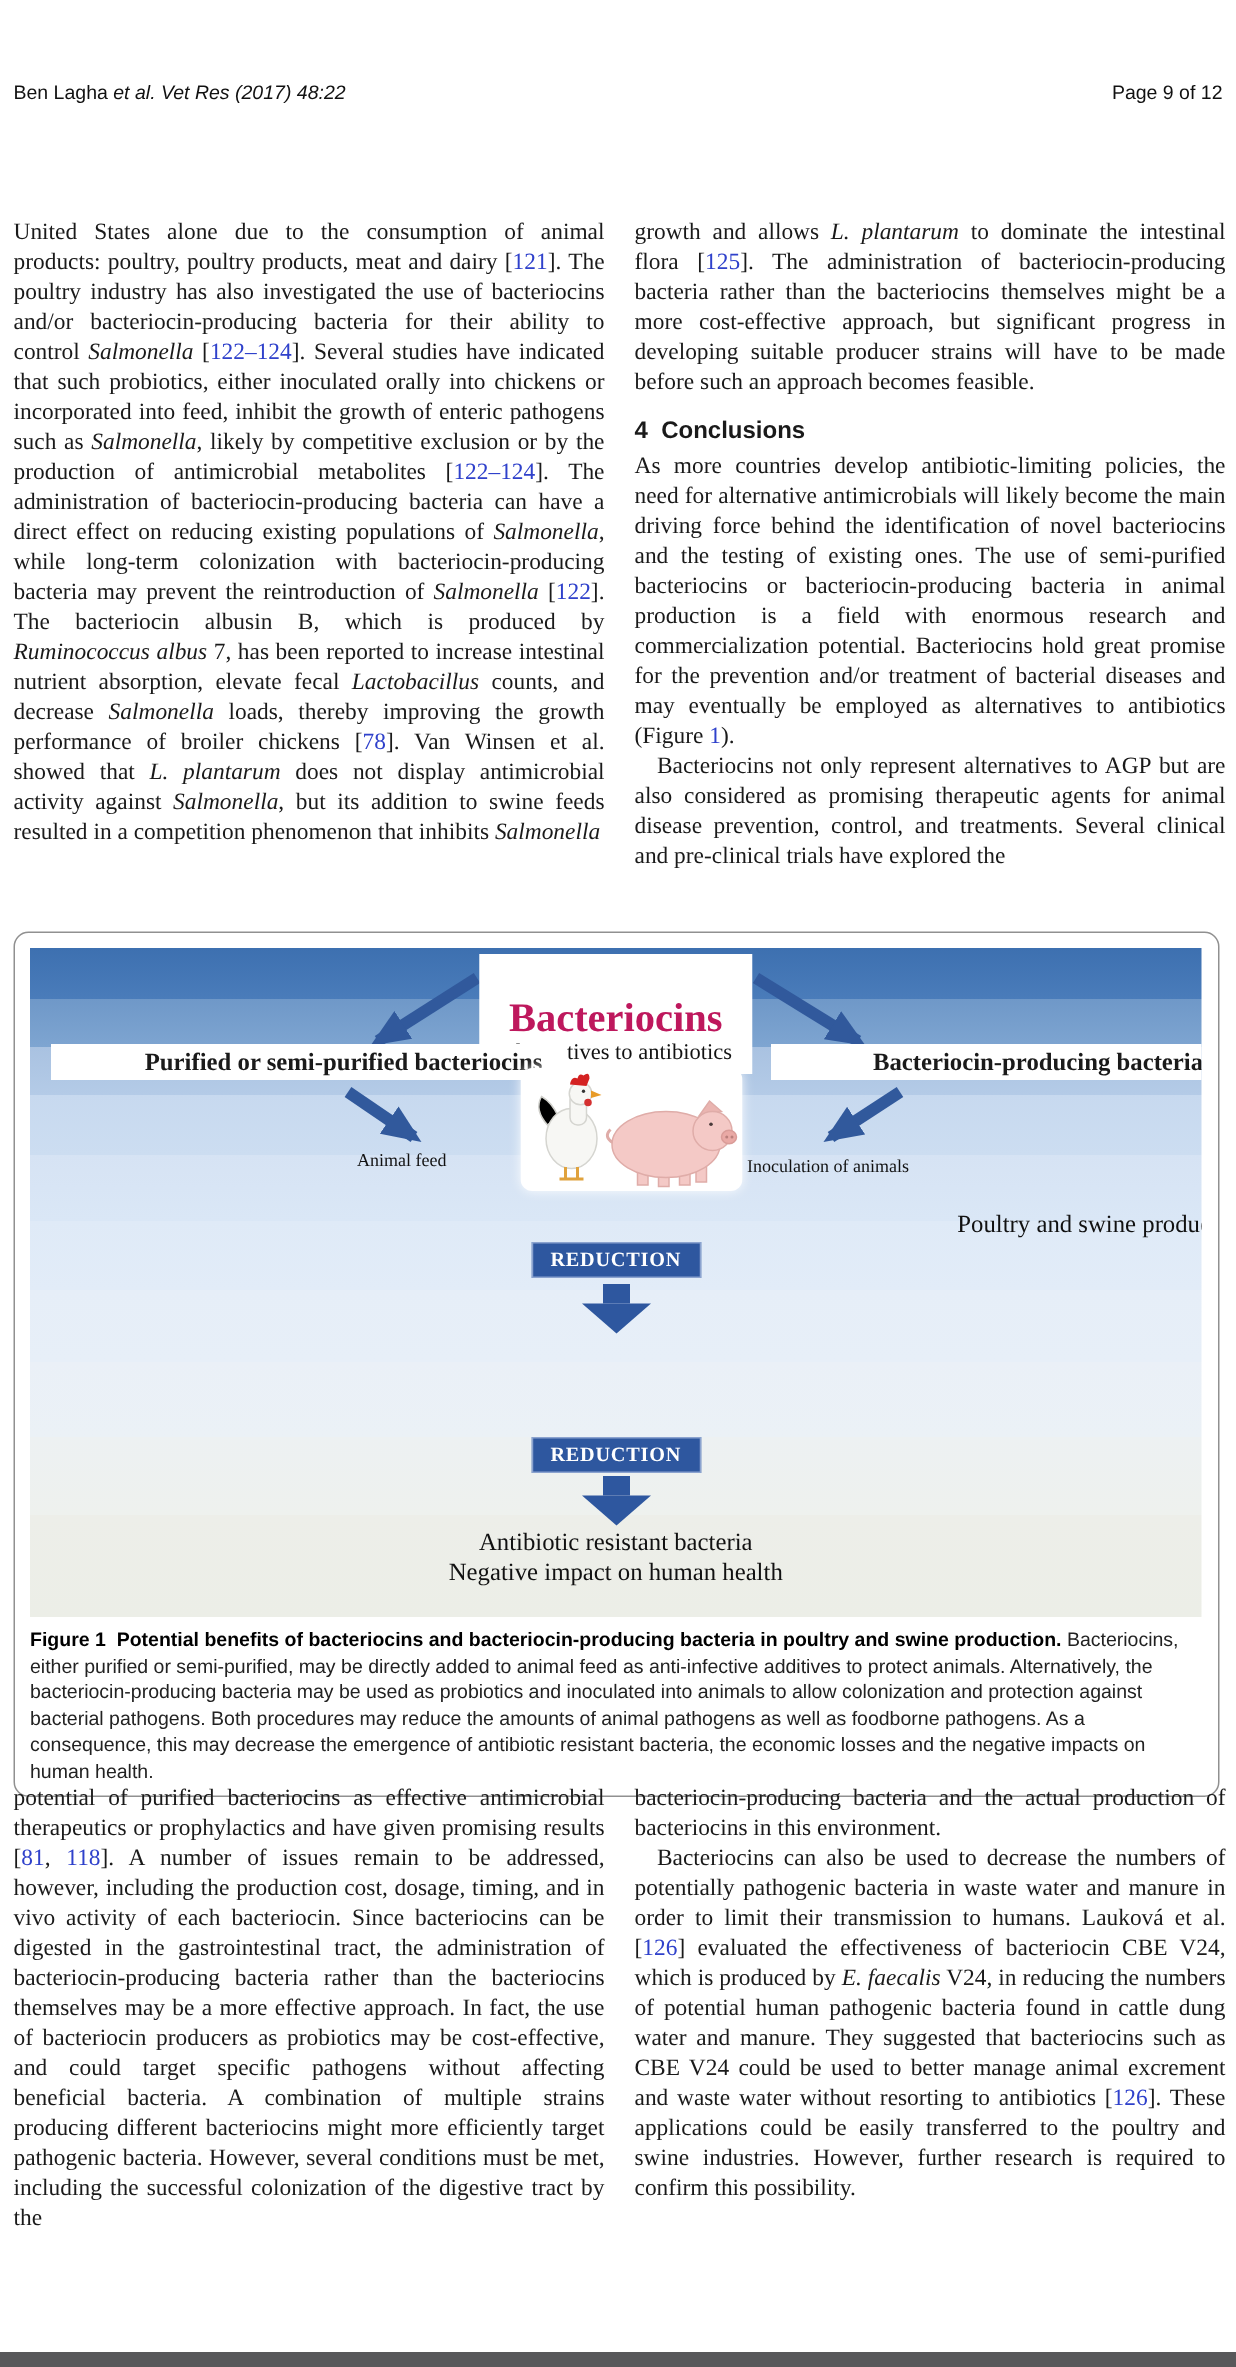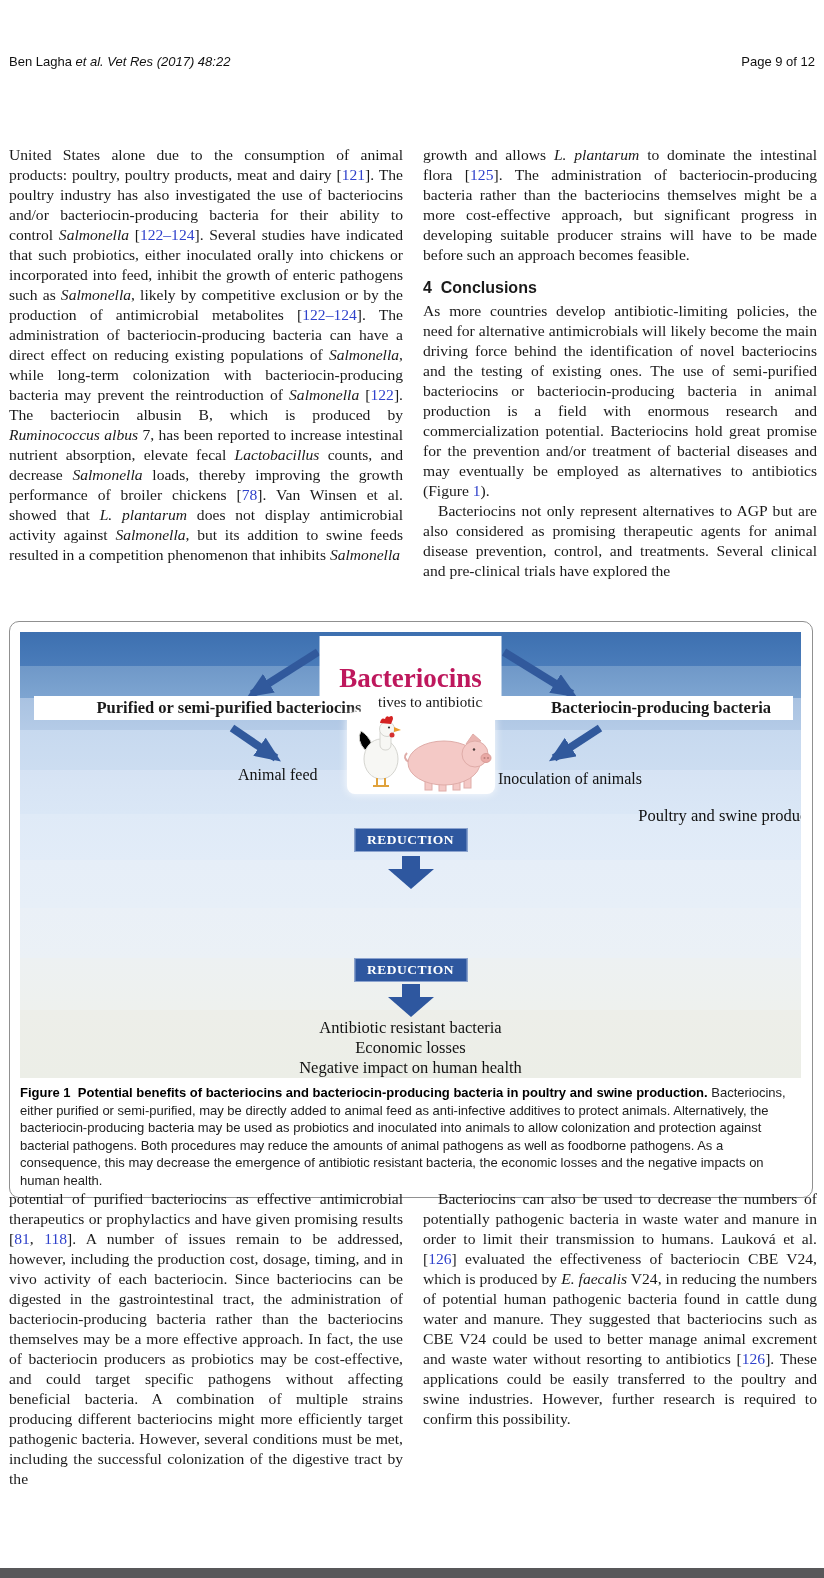--- a/index.html
+++ b/index.html
@@ -41,22 +41,22 @@
       #edf1f2 326px,#eef1ee 378px,
       #edeee9 378px,#eceee7 446px);}
   .arrows-svg{position:absolute;left:0;top:0;width:781px;height:446px;pointer-events:none;}
   .title-box{position:absolute;top:4px;left:50%;transform:translateX(-50%);
              background:#fff;padding:3px 14px 5px;text-align:center;}
   .title-main{color:#be185d;font-weight:bold;font-size:27px;line-height:30px;margin-top:24px;}
   .title-sub{font-size:15px;line-height:18px;color:#111;}
   .branch{position:absolute;top:64px;background:#fff;font-weight:bold;
           font-size:16.5px;line-height:24px;text-align:center;padding-left:46px;}
   .branch-left{left:14px;width:298px;}
-  .branch-right{left:463px;width:264px;}
-  .lbl{position:absolute;font-size:16px;color:#111;}
+  .branch-right{left:494px;width:264px;}
+  .lbl{position:absolute;font-size:12px;color:#111;}
   .lbl-feed{left:218px;top:134px;}
   .lbl-inoc{left:478px;top:138px;}
   .livestock{position:absolute;left:327px;top:80px;width:148px;height:82px;
              filter:drop-shadow(0 0 4px rgba(255,255,255,.9));}
   .center-line{position:absolute;left:0;width:100%;text-align:right;color:#111;padding-left:32px;}
   .production{top:174px;}
   .reduction{position:absolute;left:50%;transform:translateX(-50%);
              background:#2e579f;color:#fff;font-weight:bold;
              font-size:13.5px;letter-spacing:.5px;padding:3px 12px;
              border:1px solid #8ba3cf;}
@@ -169,33 +169,33 @@
 
 
       <div class="reduction red2">REDUCTION</div>
       <div class="block-arrow ba2">
         <div class="stem"></div>
         <div class="head"></div>
       </div>
 
       <div class="diagram-list list-outcomes">
           <div class="diagram-line">Antibiotic resistant bacteria</div>
-          <div class="diagram-line">Economic losses</div>
           <div class="diagram-line">Negative impact on human health</div>
         </div>
     </div>
 
     <div class="caption">
       <span class="cap-bold">Figure 1&nbsp; Potential benefits of bacteriocins and bacteriocin-producing bacteria in poultry and swine production.</span><span> Bacteriocins, either purified or semi-purified, may be directly added to animal feed as anti-infective additives to protect animals. Alternatively, the bacteriocin-producing bacteria may be used as probiotics and inoculated into animals to allow colonization and protection against bacterial pathogens. Both procedures may reduce the amounts of animal pathogens as well as foodborne pathogens. As a consequence, this may decrease the emergence of antibiotic resistant bacteria, the economic losses and the negative impacts on human health.</span>
     </div>
   </div>
 
   <div class="cols cols-bottom">
     <div class="col">
       <p class="para"><span>potential of purified bacteriocins as effective antimicrobial therapeutics or prophylactics and have given promising results [</span><span class="cite">81</span><span>, </span><span class="cite">118</span><span>]. A number of issues remain to be addressed, however, including the production cost, dosage, timing, and in vivo activity of each bacteriocin. Since bacteriocins can be digested in the gastrointestinal tract, the administration of bacteriocin-producing bacteria rather than the bacteriocins themselves may be a more effective approach. In fact, the use of bacteriocin producers as probiotics may be cost-effective, and could target specific pathogens without affecting beneficial bacteria. A combination of multiple strains producing different bacteriocins might more efficiently target pathogenic bacteria. However, several conditions must be met, including the successful colonization of the digestive tract by the</span></p>
     </div>
     <div class="col">
+      <p class="para"><span>bacteriocin-producing bacteria and the actual production of bacteriocins in this environment.</span></p>
       <p class="para indent"><span>Bacteriocins can also be used to decrease the numbers of potentially pathogenic bacteria in waste water and manure in order to limit their transmission to humans. Lauková et al. [</span><span class="cite">126</span><span>] evaluated the effectiveness of bacteriocin CBE V24, which is produced by </span><span class="it">E. faecalis</span><span> V24, in reducing the numbers of potential human pathogenic bacteria found in cattle dung water and manure. They suggested that bacteriocins such as CBE V24 could be used to better manage animal excrement and waste water without resorting to antibiotics [</span><span class="cite">126</span><span>]. These applications could be easily transferred to the poultry and swine industries. However, further research is required to confirm this possibility.</span></p>
     </div>
   </div>
 
   <div class="bottom-bar"></div>
 </div>
 
 </body></html>

